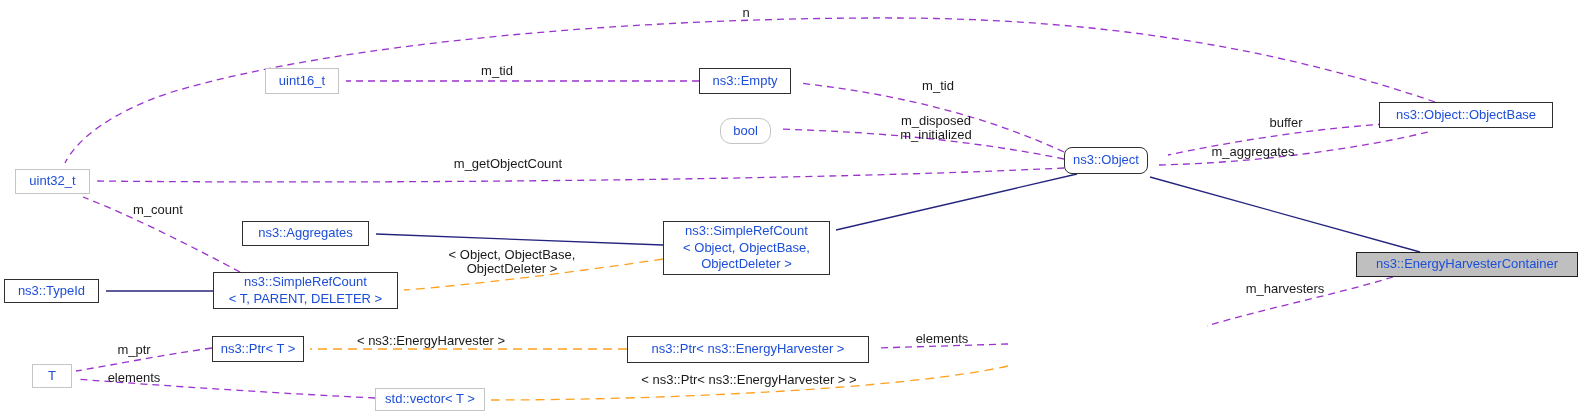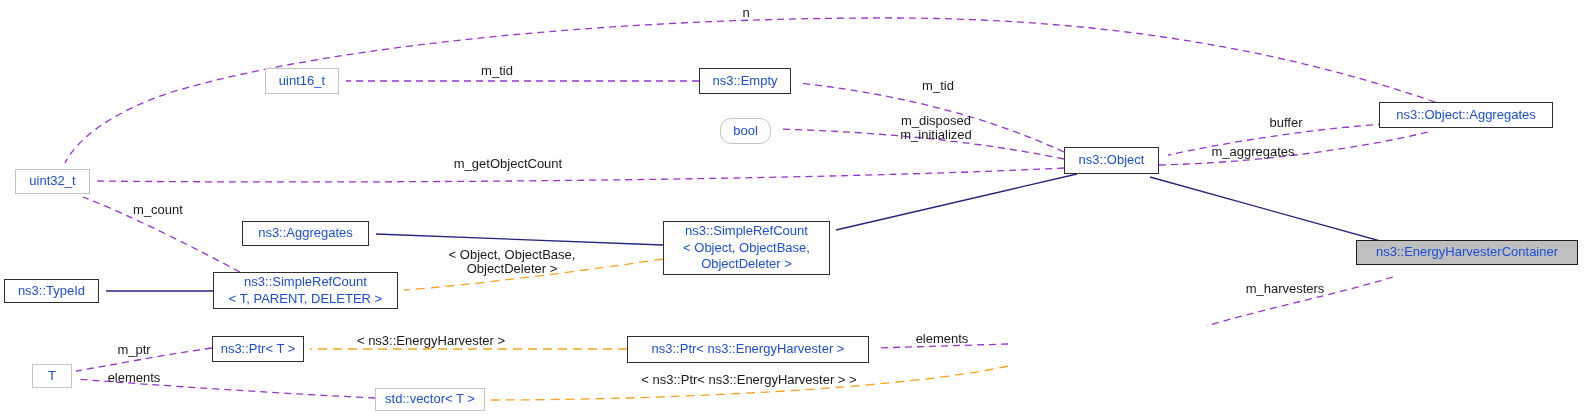--- a/index.html
+++ b/index.html
@@ -82,34 +82,34 @@
 
     <path class="e-template" d="M 663 259 C 575 272, 472 285, 404 290" marker-end="url(#ah-orange)"></path>
     <path class="e-template" d="M 627 349 L 310 349" marker-end="url(#ah-orange)"></path>
     <path class="e-template" d="M 1008 366 C 905 389, 660 400, 491 400" marker-end="url(#ah-orange)"></path>
   </svg>
 
   <div class="node undoc" style="left:15px;top:169px;width:75px;height:25px;">uint32_t</div>
   <div class="node undoc" style="left:265px;top:68px;width:74px;height:26px;">uint16_t</div>
   <div class="node" style="left:699px;top:68px;width:92px;height:26px;">ns3::Empty</div>
   <div class="node undoc" style="left:720px;top:118px;width:51px;height:26px;border-radius:11px;">bool</div>
-  <div class="node" style="left:1064px;top:147px;width:95px;height:27px;">ns3::Object</div>
-  <div class="node" style="left:1379px;top:102px;width:174px;height:26px;">ns3::Object::Aggregates</div>
+  <div class="node" style="left:1064px;top:147px;width:84px;height:27px;border-radius:8px;">ns3::Object</div>
+  <div class="node" style="left:1379px;top:102px;width:174px;height:26px;">ns3::Object::ObjectBase</div>
   <div class="node" style="left:242px;top:221px;width:127px;height:25px;">ns3::Aggregates</div>
   <div class="node" style="left:663px;top:221px;width:167px;height:54px;">ns3::SimpleRefCount
 &lt; Object, ObjectBase,
 ObjectDeleter &gt;</div>
   <div class="node" style="left:4px;top:279px;width:95px;height:24px;">ns3::TypeId</div>
   <div class="node" style="left:213px;top:272px;width:185px;height:37px;">ns3::SimpleRefCount
 &lt; T, PARENT, DELETER &gt;</div>
   <div class="node" style="left:212px;top:336px;width:92px;height:26px;">ns3::Ptr&lt; T &gt;</div>
   <div class="node undoc" style="left:32px;top:364px;width:40px;height:24px;">T</div>
   <div class="node" style="left:627px;top:336px;width:242px;height:27px;">ns3::Ptr&lt; ns3::EnergyHarvester &gt;</div>
   <div class="node undoc" style="left:375px;top:388px;width:110px;height:23px;">std::vector&lt; T &gt;</div>
-  <div class="node main" style="left:1356px;top:240px;width:222px;height:25px;">ns3::EnergyHarvesterContainer</div>
+  <div class="node main" style="left:1356px;top:252px;width:222px;height:25px;">ns3::EnergyHarvesterContainer</div>
 
   <div class="elabel" style="left:746px;top:13px;">n</div>
   <div class="elabel" style="left:497px;top:71px;">m_tid</div>
   <div class="elabel" style="left:938px;top:86px;">m_tid</div>
   <div class="elabel" style="left:936px;top:128px;">m_disposed
 m_initialized</div>
   <div class="elabel" style="left:1286px;top:123px;">buffer</div>
   <div class="elabel" style="left:1253px;top:152px;">m_aggregates</div>
   <div class="elabel" style="left:508px;top:164px;">m_getObjectCount</div>
   <div class="elabel" style="left:158px;top:210px;">m_count</div>

